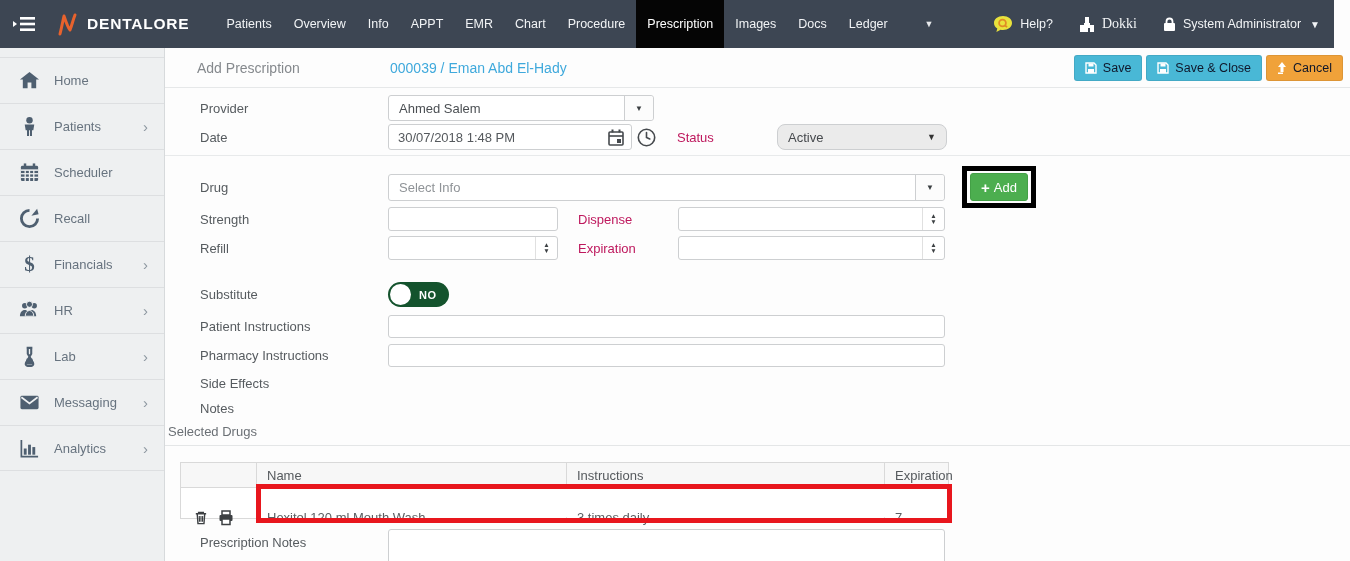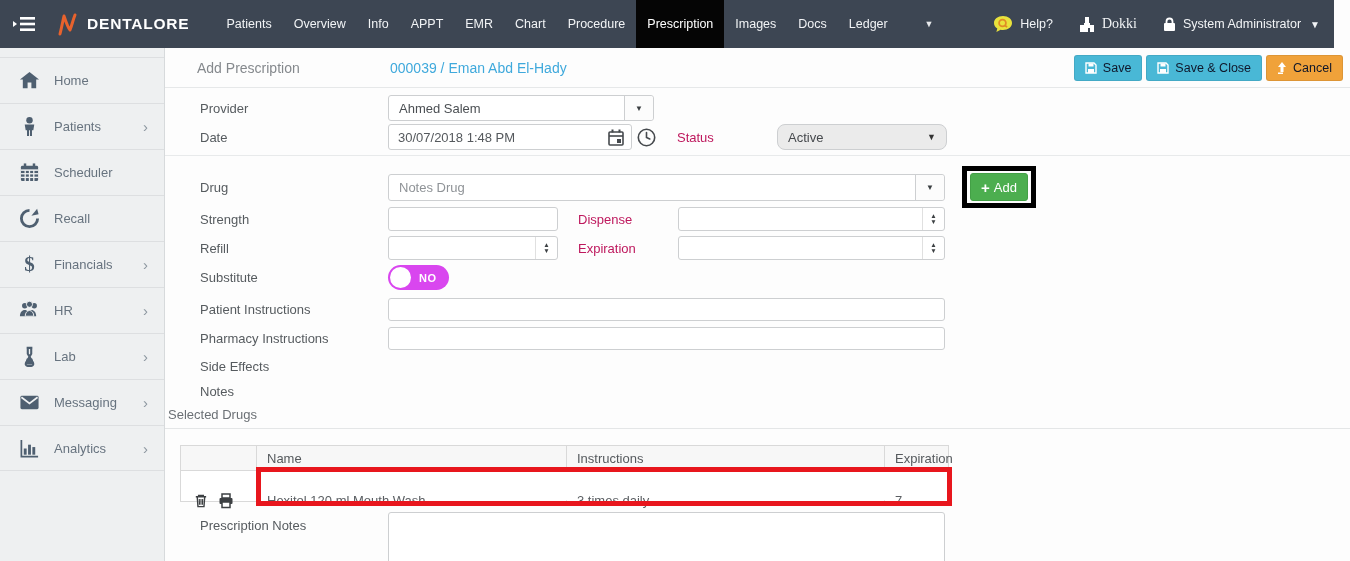--- a/index.html
+++ b/index.html
@@ -56,21 +56,21 @@
   .clock-btn { width:19px; height:19px; margin-left:5px; display:flex; align-items:center; justify-content:center; cursor:pointer; }
   .sel { height:26px; background:#ebebeb; display:flex; align-items:center; padding:0 10px; color:#46494d; cursor:pointer; }
   .sel .sel-caret { margin-left:auto; font-size:9px; color:#333; }
   .spinbox { position:relative; }
   .spinbox input { width:100%; height:100%; padding-right:26px; }
   .spin { position:absolute; right:1px; top:1px; bottom:1px; width:22px; border-left:1px solid #e0e0e0; display:flex; flex-direction:column; align-items:center; justify-content:center; font-size:6.5px; color:#3c4043; line-height:6px; cursor:pointer; }
   .divider { border-bottom:1px solid #e8eaeb; margin-top:5px; }
   .add-frame { margin-left:17px; border:5px solid #000; padding:2px 3px; background:#fdfdfd; display:flex; }
   .add-btn { background:#4cae4f; border:1px solid #43a046; border-radius:3px; color:#fff; font-size:13px; height:28px; display:flex; align-items:center; padding:0 10px; cursor:pointer; }
   .add-plus { font-weight:bold; font-size:15px; margin-right:4px; }
-  .toggle { width:61px; height:25px; background:#d946ef; border-radius:13px; position:relative; display:flex; align-items:center; cursor:pointer; }
+  .toggle { width:61px; height:25px; background:#14532d; border-radius:13px; position:relative; display:flex; align-items:center; cursor:pointer; }
   .toggle-knob { position:absolute; left:2px; top:2px; width:21px; height:21px; background:#fff; border-radius:50%; }
   .toggle-text { margin-left:31px; color:#fff; font-size:11px; font-weight:bold; letter-spacing:0.5px; }
   .sec-label { font-size:13px; color:#565b5f; }
 
   
   .section-head { margin-top:8px; padding:0 0 6px 3px; font-size:13px; color:#6b7075; border-bottom:1px solid #e4e6e7; }
   .tbl { margin:16px 0 0 15px; width:769px; border:1px solid #d9d9d9; background:#fff; font-size:13px; }
   .tbl-header { display:flex; height:25px; background:#f7f7f7; border-bottom:1px solid #d9d9d9; color:#55595d; }
   .th { display:flex; align-items:center; padding-left:10px; border-right:1px solid #d9d9d9; }
   .th:last-child { border-right:none; }
@@ -321,21 +321,21 @@
         <span>Active</span>
         <span class="sel-caret">▼</span>
       </div>
     </div>
 
     <div class="divider"></div>
 
     <div class="frow" style="margin-top:17px; height:28px;">
       <span class="flabel">Drug</span>
       <div class="combo" style="width:557px; height:27px;">
-        <span class="combo-val placeholder">Notes Drug</span>
+        <span class="combo-val placeholder">Select Info</span>
         <span class="combo-btn">▼</span>
       </div>
       <span class="add-frame" style="border-color: rgb(0, 0, 0);">
         <button class="add-btn">
           <span class="add-plus">+</span>
           <span>Add</span>
         </button>
       </span>
     </div>
 
@@ -364,21 +364,21 @@
       <span class="flabel2">Expiration</span>
       <div class="spinbox" style="width:267px; height:24px;">
         <input class="txt" value="" style="">
         <span class="spin">
             <span>▲</span>
             <span>▼</span>
           </span>
       </div>
     </div>
 
-    <div class="frow" style="margin-top:5px;">
+    <div class="frow" style="margin-top:22px;">
       <span class="flabel">Substitute</span>
       <div class="toggle">
         <span class="toggle-knob"></span>
         <span class="toggle-text">NO</span>
       </div>
     </div>
 
     <div class="frow" style="margin-top:8px;">
       <span class="flabel">Patient Instructions</span>
       <input class="txt" style="width: 557px; height: 23px;" value="">

